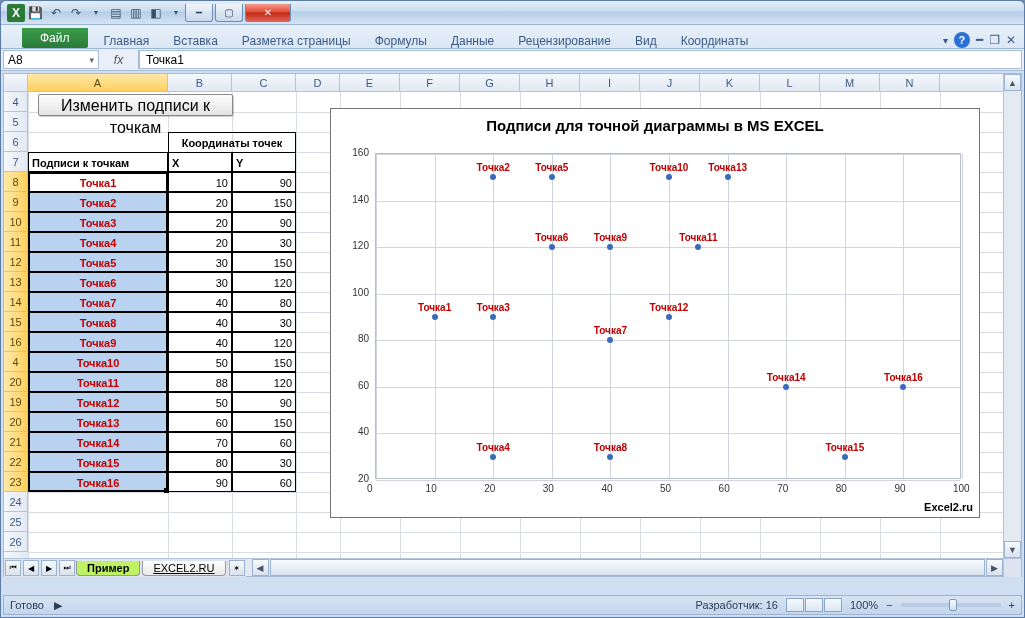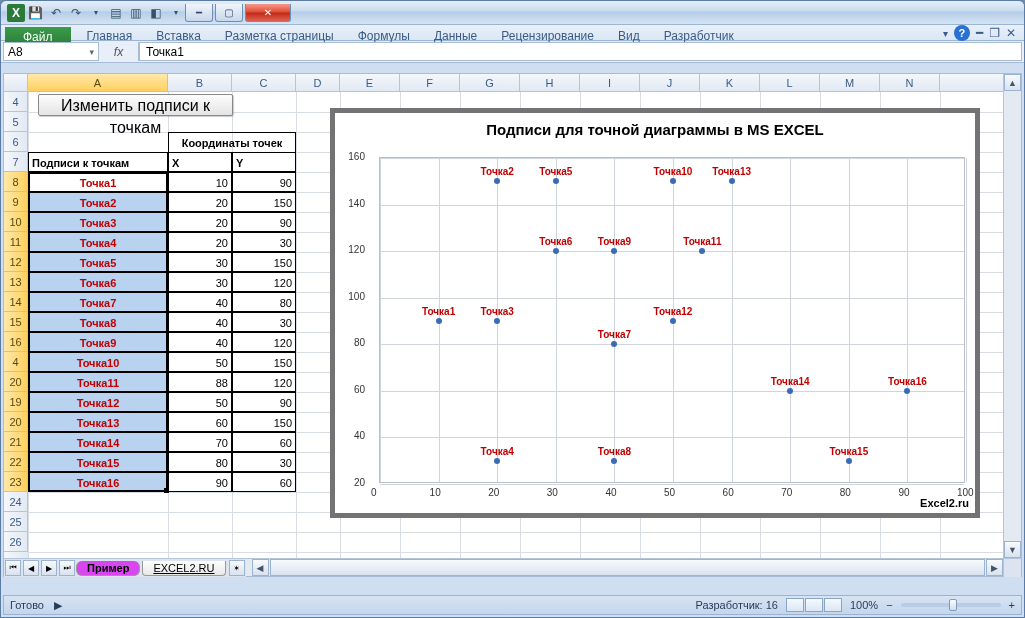--- a/index.html
+++ b/index.html
@@ -60,26 +60,26 @@
     font-size: 10px;
     color: #30486a;
   }
   .winbtn.close {
     background: linear-gradient(#f59a8d, #e24a32 48%, #c02a18 52%, #e06050);
     color: #fff;
     width: 46px;
   }
   
   .ribbon {
-    height: 16px;
+    height: 24px;
     background: linear-gradient(#e8f0fa, #dbe7f4);
     border-bottom: 1px solid #9ab4d4;
     display: flex;
-    align-items: flex-start;
-    padding-left: 2px;
+    align-items: flex-end;
+    padding-left: 19px;
   }
   .file-tab {
     background: linear-gradient(#3a9c4a, #2a7a38);
     color: #fff;
     padding: 0 18px;
     display: flex; align-items: center;
     font-size: 12px;
     border-radius: 0 0 2px 2px;
     margin: 2px 4px 0 2px;
     height: 20px;
@@ -213,21 +213,21 @@
     border: 1px solid #888;
     border-radius: 2px;
     font-size: 16px;
     text-align: center;
     line-height: 22px;
     box-shadow: 1px 1px 1px rgba(0,0,0,0.2);
   }
   
   .chart {
     position: absolute;
-    border: 5px solid #737373;
+    border: 1px solid #737373;
     background: #fff;
   }
   .chart-title {
     text-align: center;
     font-size: 15px;
     font-weight: bold;
     padding: 8px 4px 4px 4px;
   }
   .plot {
     position: absolute;
@@ -241,21 +241,21 @@
   .plabel { position: absolute; font-size: 10px; font-weight: bold; color: #c00000; transform: translate(-50%, -100%); white-space: nowrap; }
   .watermark { position: absolute; right: 6px; bottom: 4px; font-size: 11px; font-weight: bold; color: #000; }
   
   .vscroll { position: absolute; top: 0; right: 0; width: 18px; bottom: 18px; background: #e4eaf2; border-left: 1px solid #b3c4db; }
   .vscroll .btn, .hscroll .btn { background: linear-gradient(#f7fafd,#d8e2ef); border: 1px solid #9db4d1; font-size: 9px; color:#456; display:flex;align-items:center;justify-content:center;}
   .vscroll .btn { height: 17px; }
   .hscroll { position: absolute; left: 0; right: 0; bottom: 0; height: 18px; background: #e4eaf2; border-top: 1px solid #b3c4db; display:flex; }
   .tabs-area { display:flex; align-items:center; background:#dbe4f0; height:18px; }
   .tabnav { width:16px; height:16px; border:1px solid #9db4d1; background:linear-gradient(#f7fafd,#d8e2ef); font-size:8px; display:flex;align-items:center;justify-content:center; margin:0 1px;}
   .sheet-tab { padding: 1px 10px; font-size:11px; background:linear-gradient(#fefefe,#e8e8e8); border:1px solid #999; border-top:0; border-radius:0 0 4px 4px; margin-right:2px;}
-  .sheet-tab.active { background:#d946ef; font-weight:bold;border-radius:6px;}
+  .sheet-tab.active { background:#bef264; font-weight:bold;}
   .hscroll-track { flex:1; background:#e4eaf2; display:flex; margin-left:6px;}
   .hscroll-track .btn { width:17px; }
   .corner { width:18px; height:18px; background:#dbe4f0; border-left:1px solid #b3c4db;}
   
   .status {
     position: absolute;
     left: 2px; right: 2px; bottom: 2px; height: 20px;
     background: linear-gradient(#d7e4f3, #c3d6ec);
     border: 1px solid #9ab4d4;
     display: flex; align-items: center;
@@ -297,21 +297,21 @@
 
   <div class="ribbon">
     <div class="file-tab">Файл</div>
     <div class="rtab">Главная</div>
     <div class="rtab">Вставка</div>
     <div class="rtab">Разметка страницы</div>
     <div class="rtab">Формулы</div>
     <div class="rtab">Данные</div>
     <div class="rtab">Рецензирование</div>
     <div class="rtab">Вид</div>
-    <div class="rtab">Разработчик</div>
+    <div class="rtab">Координаты</div>
     <div class="ribbon-right">
       <span style="font-size:10px;">▾</span>
       <div class="help-icon">?</div>
       <span>━</span>
       <span>❐</span>
       <span>✕</span>
     </div>
   </div>
 
   <div class="fbar">

